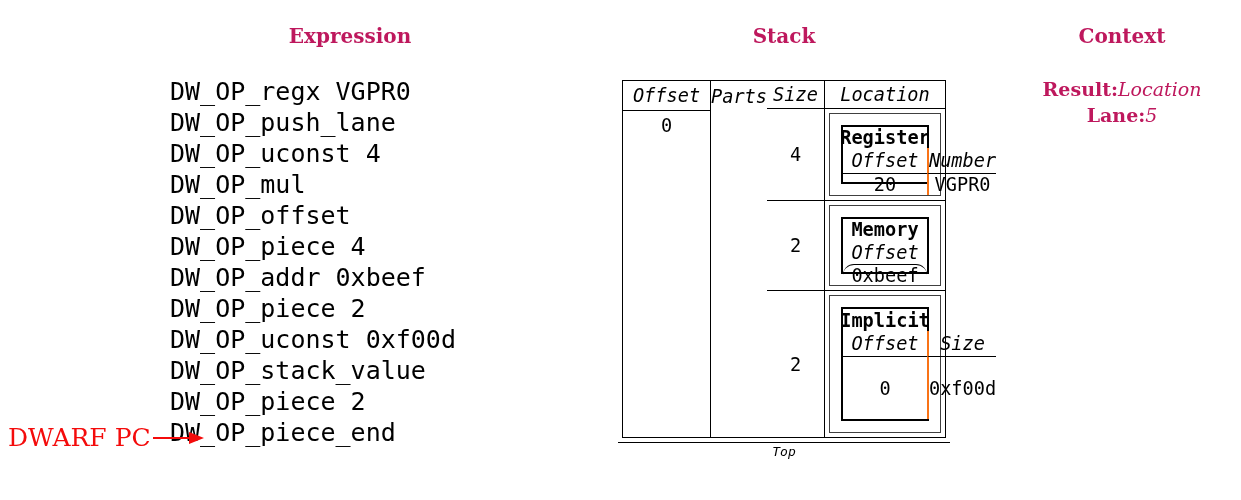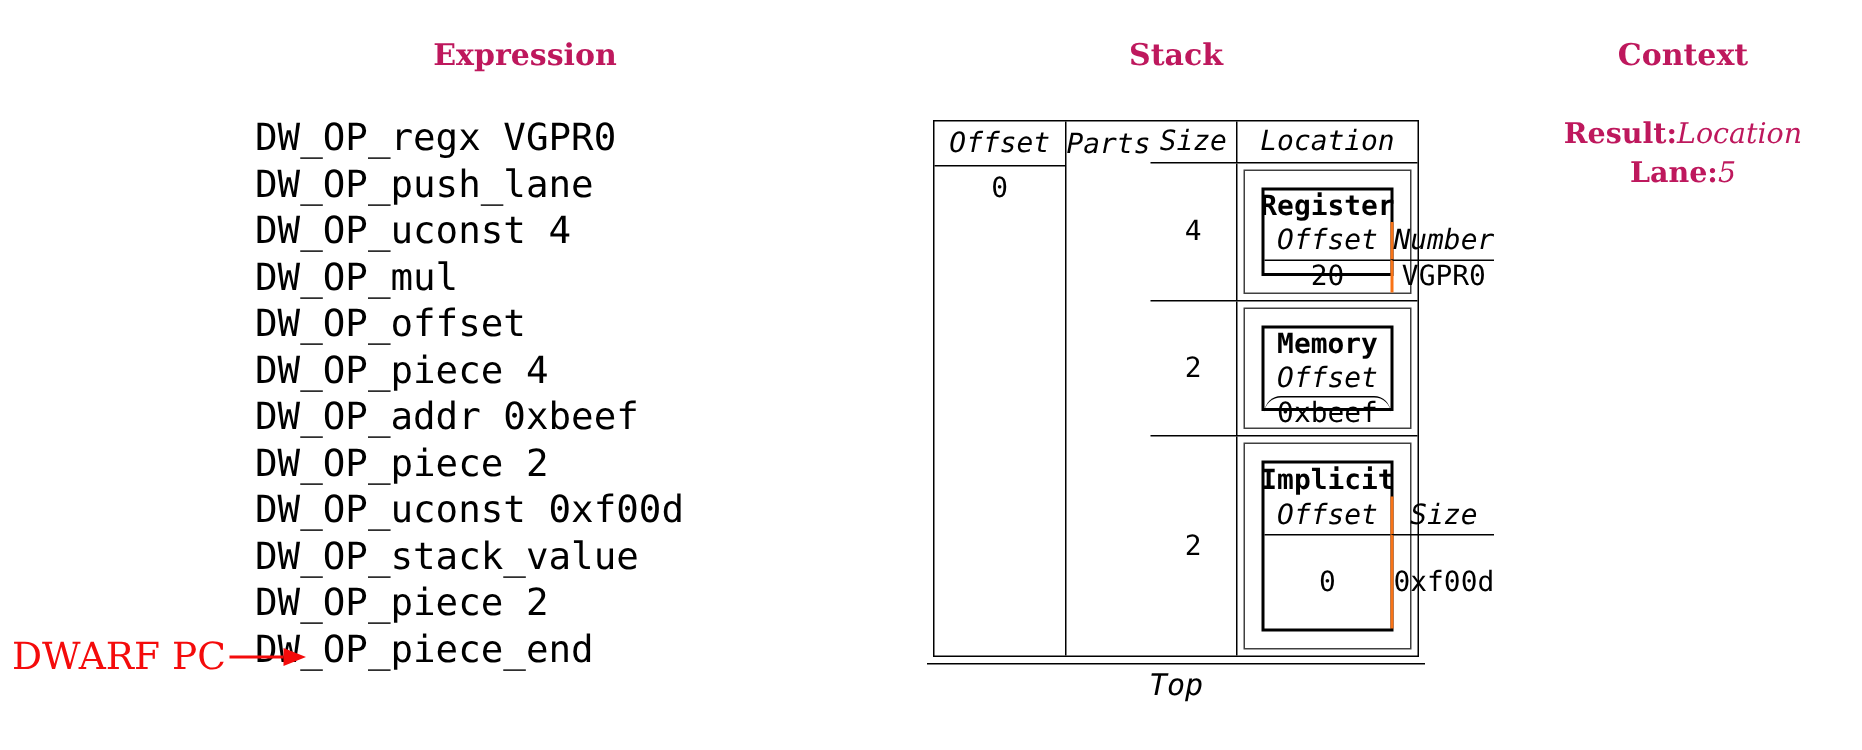--- a/index.html
+++ b/index.html
@@ -144,21 +144,21 @@
     left: 618px; top: 442px;
     width: 332px; height: 0;
     border-top: 1.5px solid #000;
   }
   #top-label {
     position: absolute;
     left: 674px; top: 444px;
     width: 220px;
     text-align: center;
     font-style: italic;
-    font-size: 20px;
+    font-size: 13px;
     color: #000;
   }
 
   
   .ctx-row {
     position: absolute;
     left: 1012px;
     width: 220px;
     text-align: center;
     font-family: "DejaVu Serif", serif;

